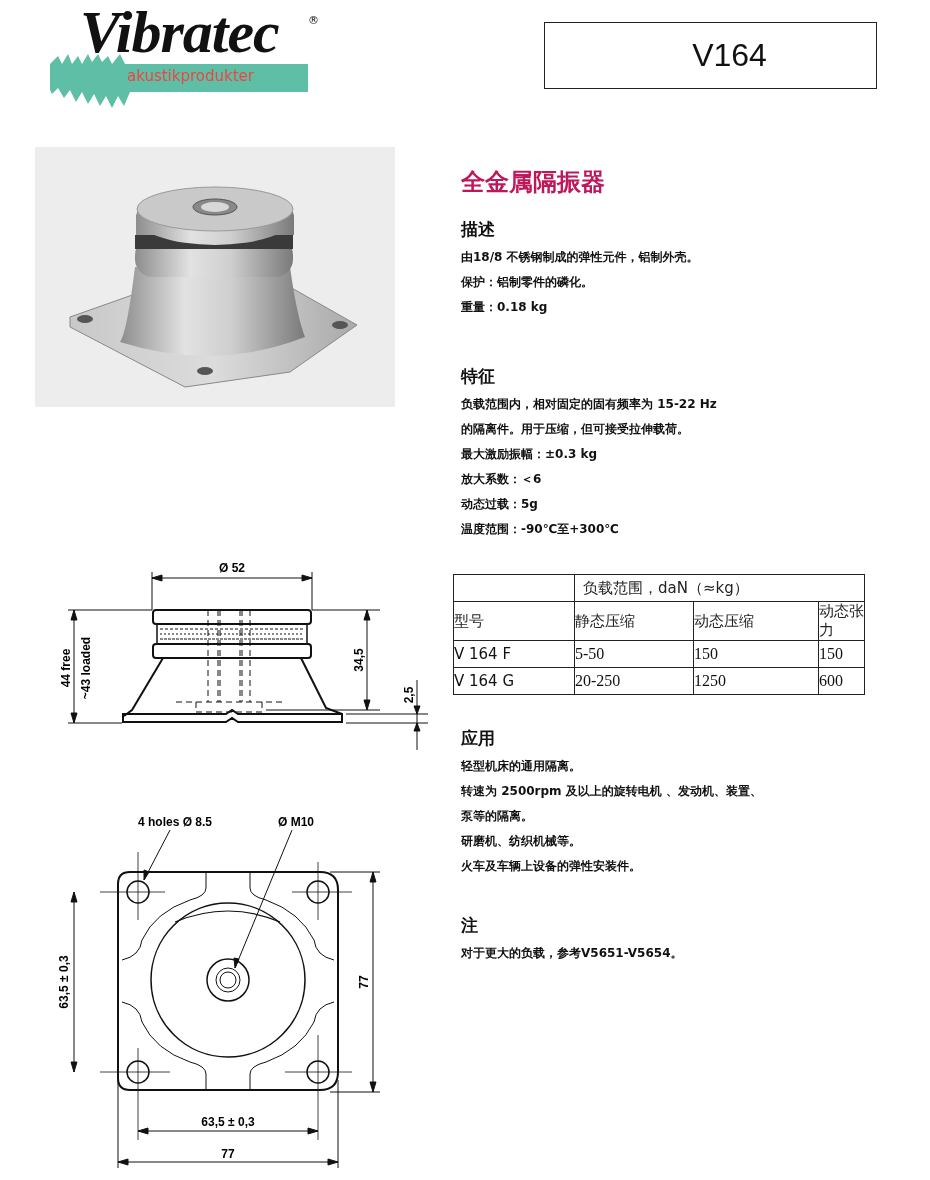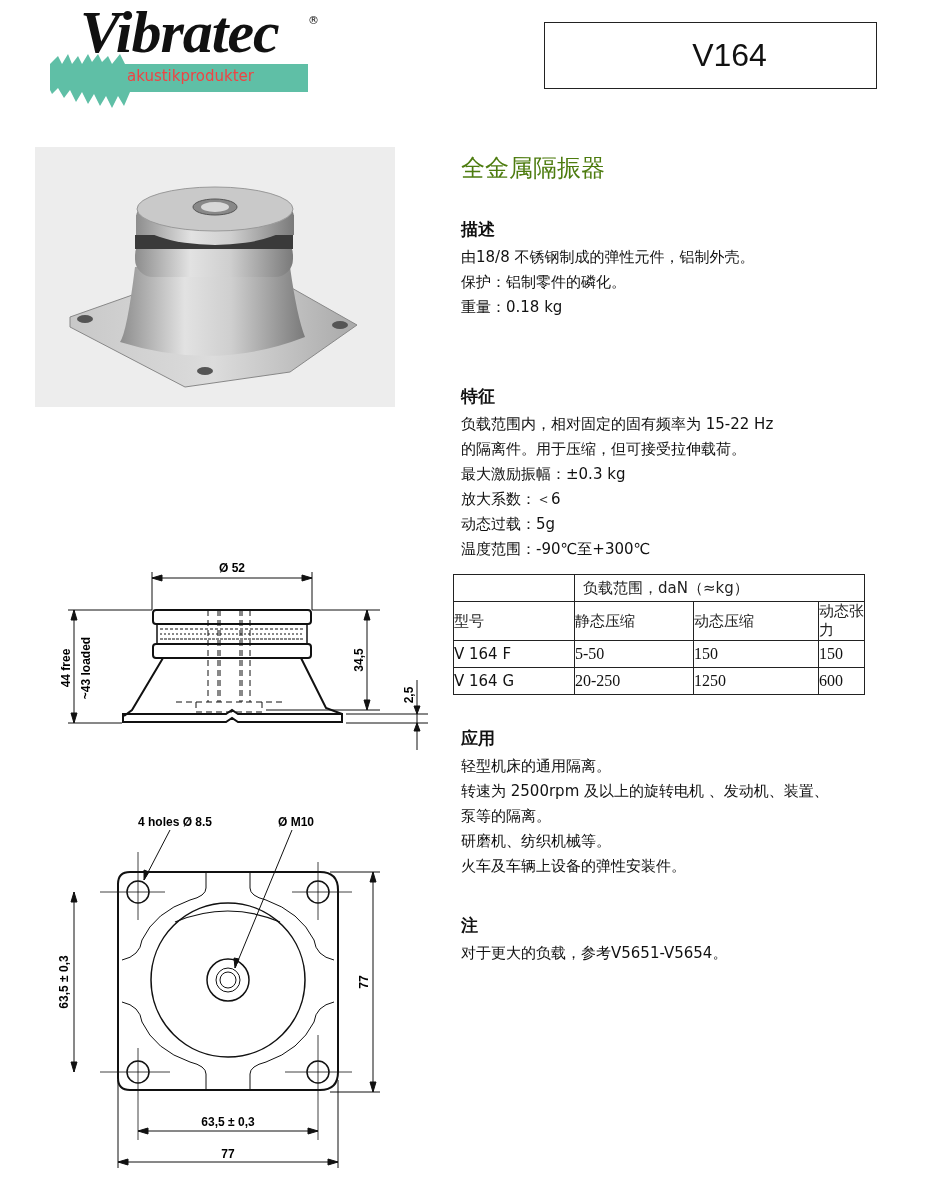--- a/index.html
+++ b/index.html
@@ -18,24 +18,24 @@
 
   
   .model-box { left: 544px; top: 22px; width: 333px; height: 67px; border: 1.5px solid #222; box-sizing: border-box;
                display: flex; align-items: center; justify-content: center; font-family: "Liberation Sans", sans-serif;
                font-size: 32px; color: #111; padding-left: 38px; }
 
   
   .photo { left: 35px; top: 147px; width: 360px; height: 260px; background: #ededed; }
 
   
-  .title { left: 461px; top: 152px; font-size: 24px; font-weight: normal; color: #4d7c0f; }
+  .title { left: 461px; top: 166px; font-size: 24px; font-weight: bold; color: #be185d; }
   .section { left: 461px; width: 450px; }
   .sec-head { font-size: 17px; font-weight: bold; margin-bottom: 4px; }
-  .sec-line { font-size: 15px; line-height: 25px; white-space: nowrap; }
+  .sec-line { font-size: 12px; line-height: 25px; white-space: nowrap; font-weight: bold; }
 
   
   table.spec { position: absolute; left: 453px; top: 574px; width: 412px; border-collapse: collapse;
                font-size: 15px; }
   table.spec td { border: 1.5px solid #222; height: 26px; padding: 0; text-align: left; }
   table.spec td.left { text-align: left; padding-left: 8px; }
   .num { font-family: "Liberation Serif", serif; font-size: 16px; }
   .cn-h { color: #222; }
 
   svg text { font-family: "Liberation Sans", sans-serif; font-weight: bold; }
@@ -88,21 +88,21 @@
 
 <div class="abs title">全金属隔振器</div>
 
 <div class="abs section" style="top:218px;">
   <div class="sec-head">描述</div>
   <div class="sec-line">由18/8 不锈钢制成的弹性元件，铝制外壳。</div>
   <div class="sec-line">保护：铝制零件的磷化。</div>
   <div class="sec-line">重量：0.18 kg</div>
 </div>
 
-<div class="abs section" style="top:365px;margin-top:20px;">
+<div class="abs section" style="top:365px;">
   <div class="sec-head">特征</div>
   <div class="sec-line">负载范围内，相对固定的固有频率为  15-22 Hz</div>
   <div class="sec-line">的隔离件。用于压缩，但可接受拉伸载荷。</div>
   <div class="sec-line">最大激励振幅：±0.3 kg</div>
   <div class="sec-line">放大系数：＜6</div>
   <div class="sec-line">动态过载：5g</div>
   <div class="sec-line">温度范围：-90℃至+300℃</div>
 </div>
 
 <table class="spec">

